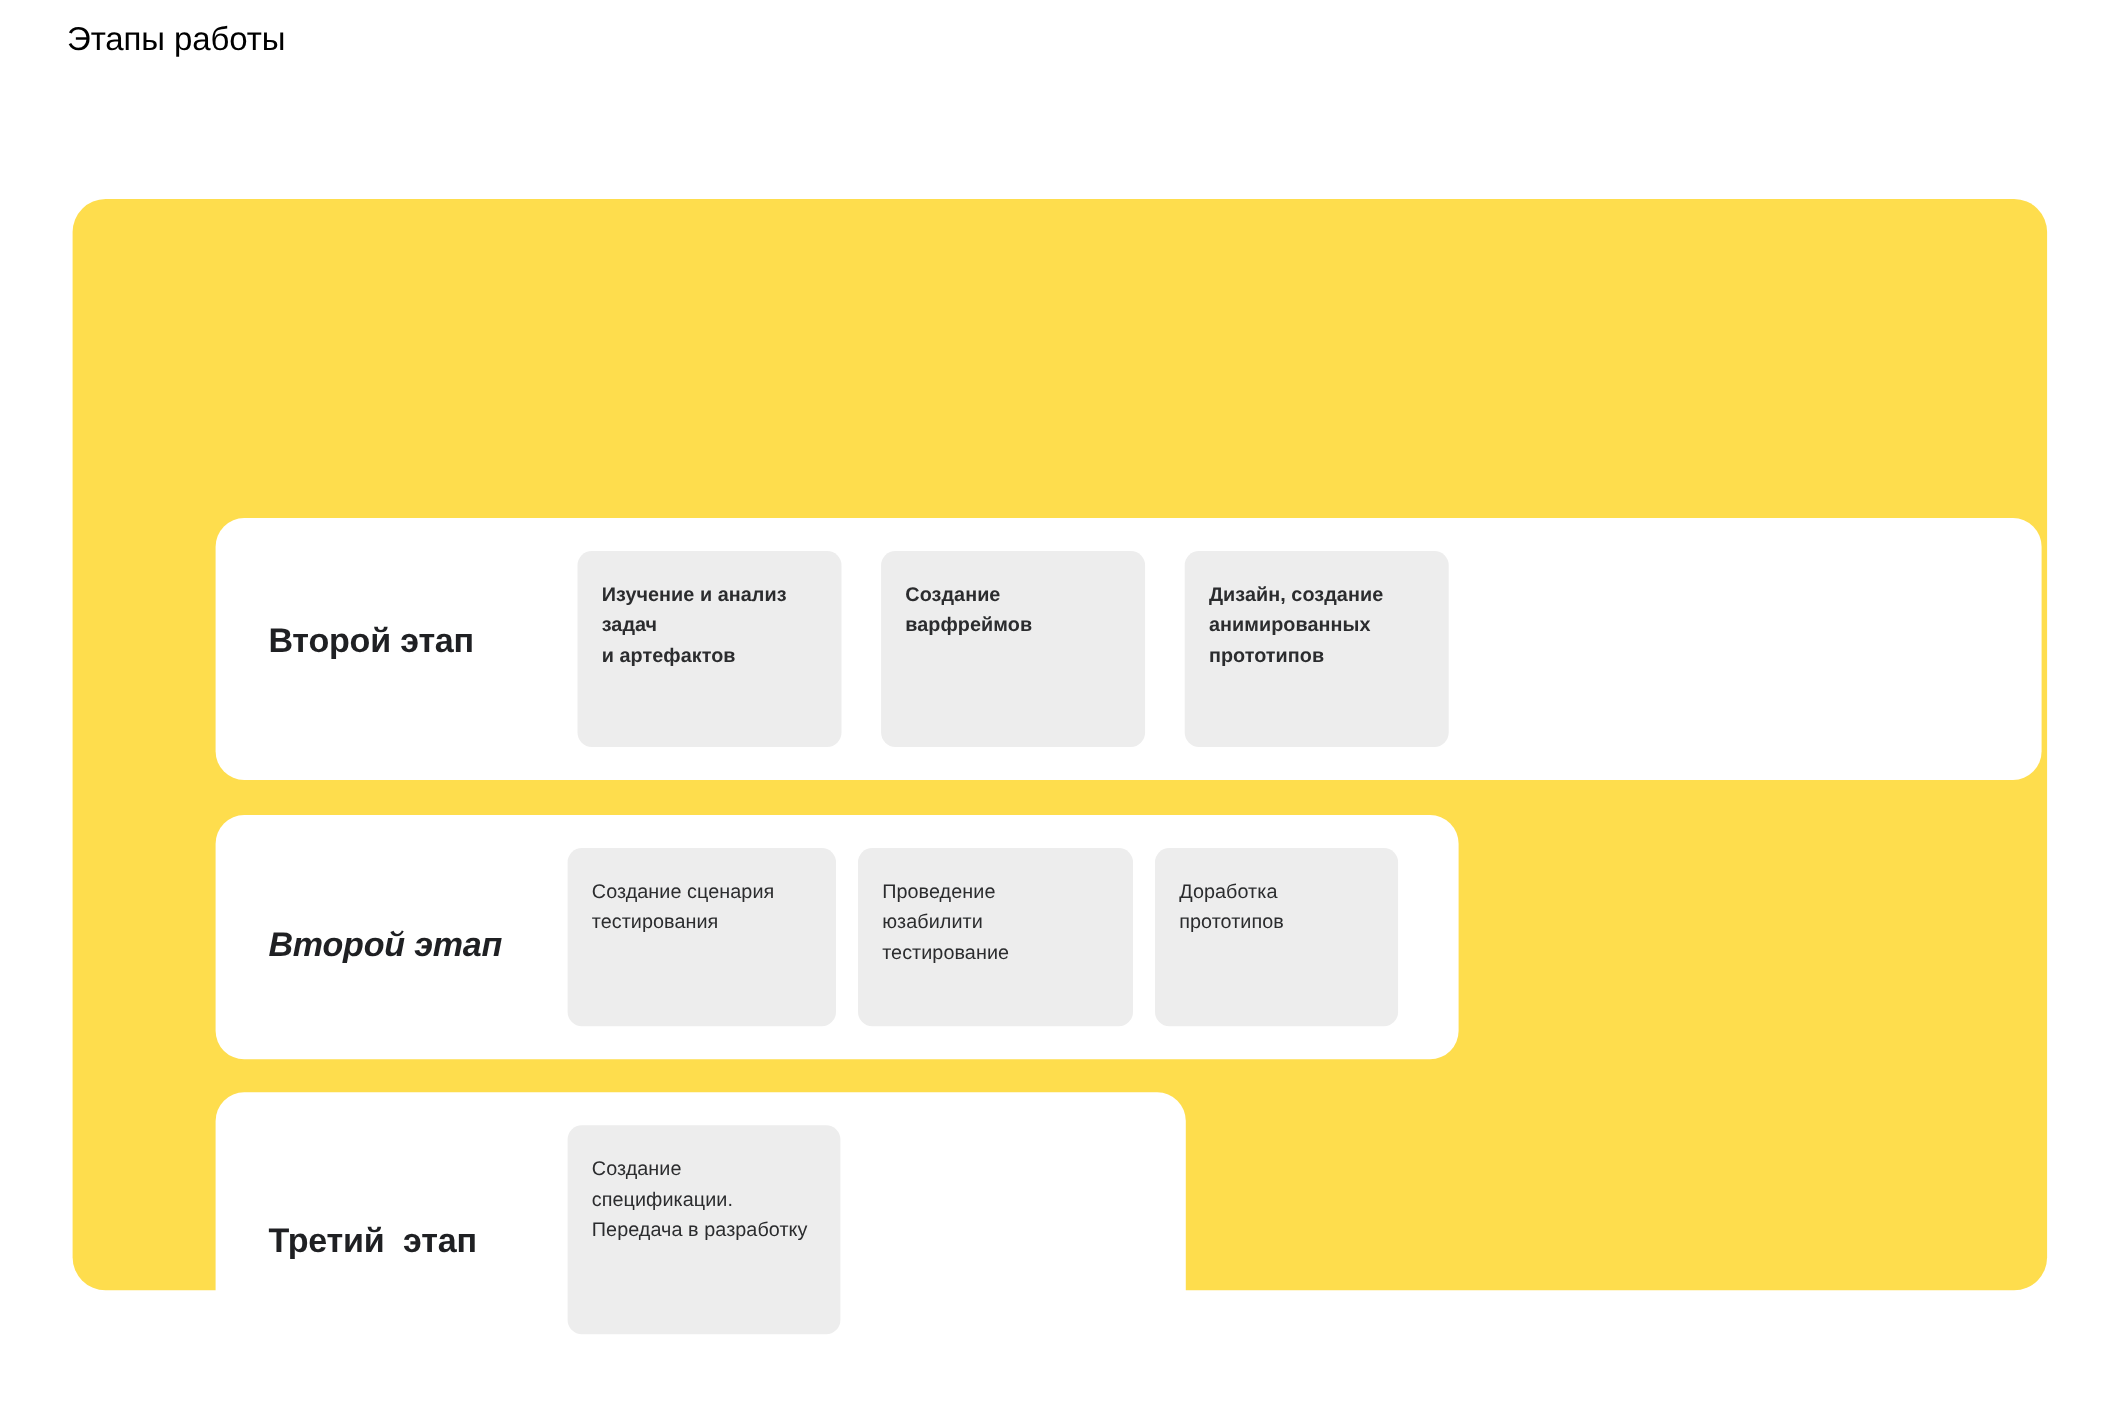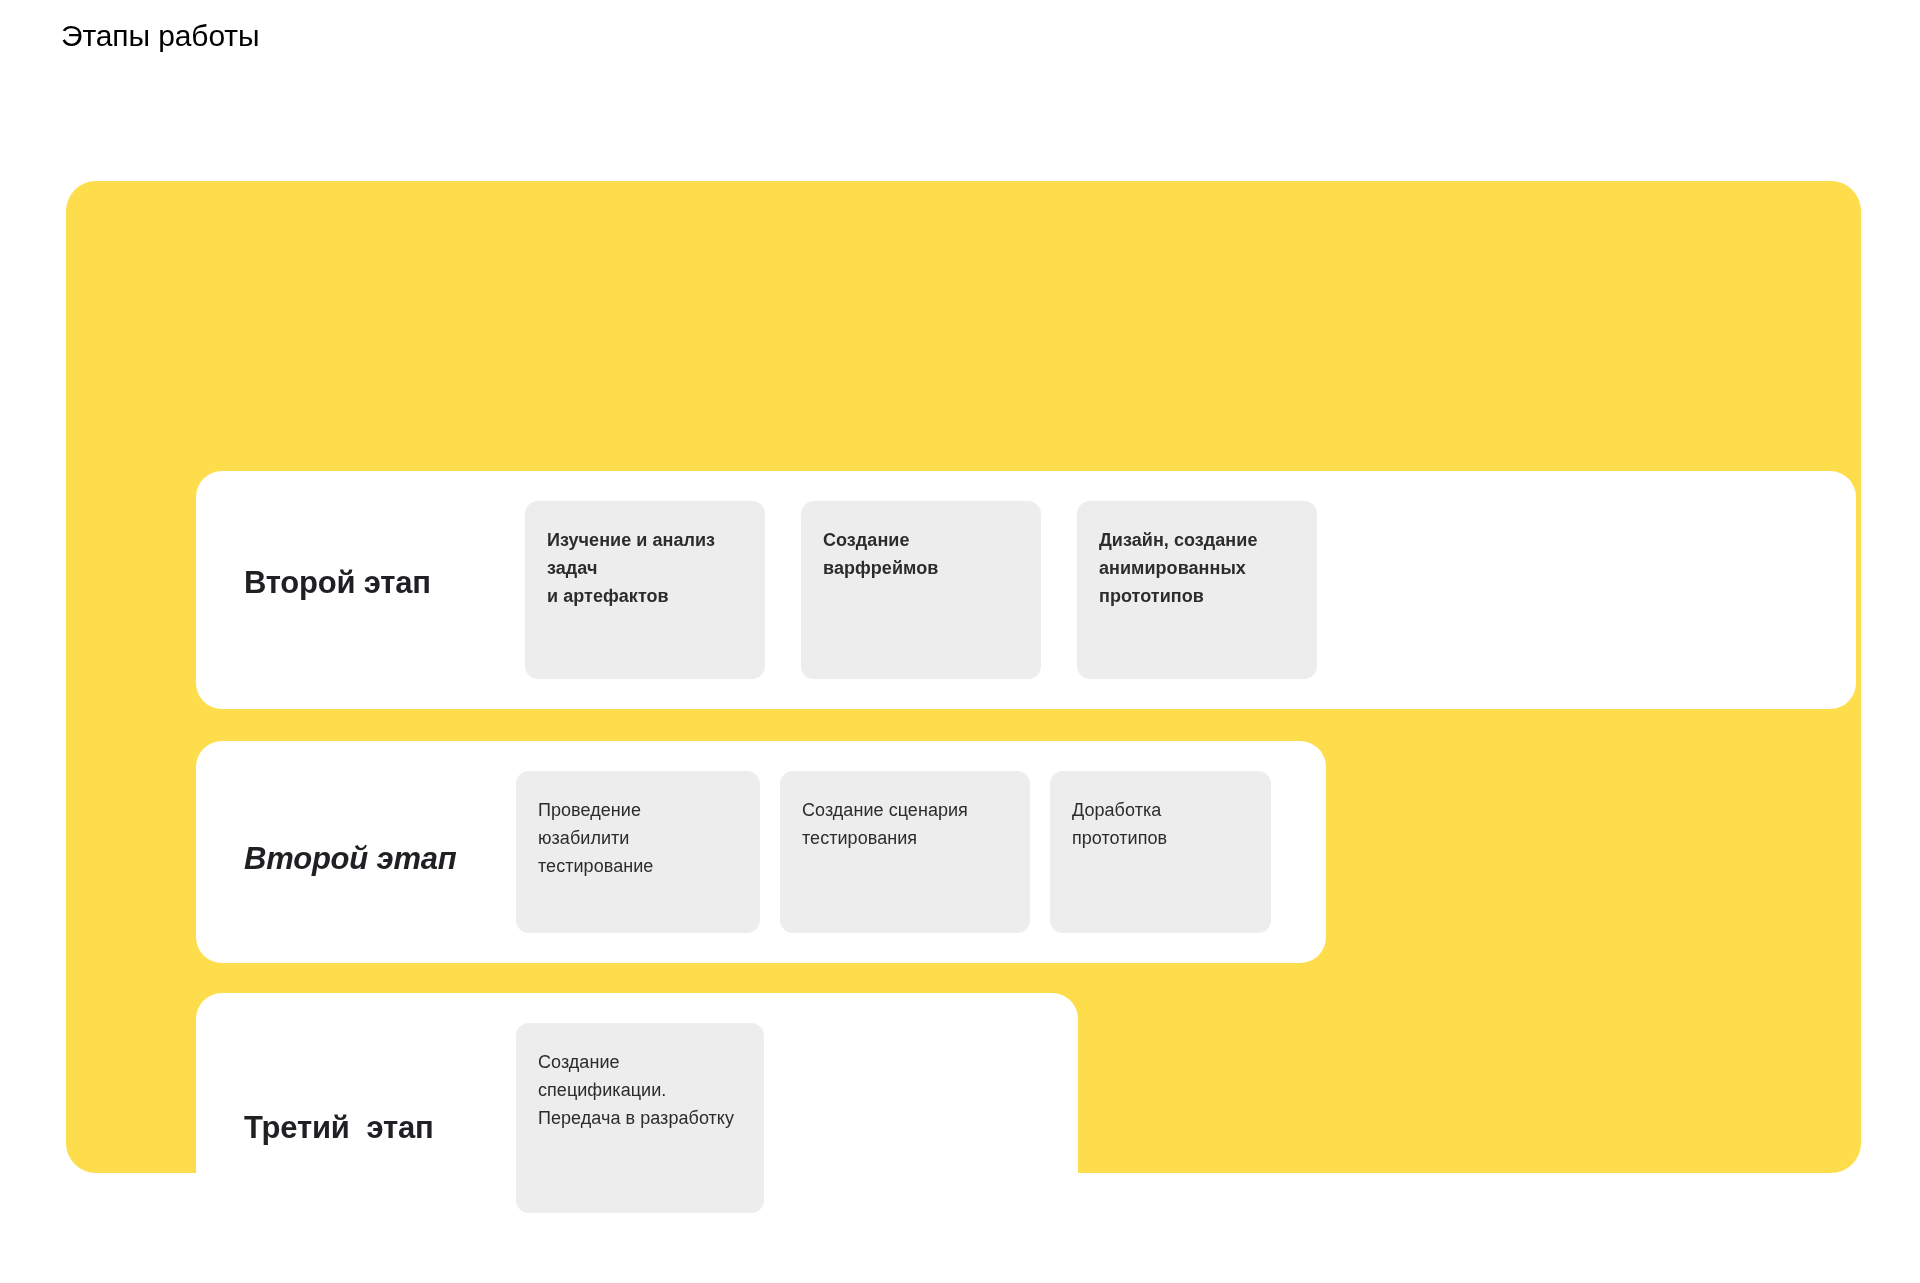--- a/index.html
+++ b/index.html
@@ -149,27 +149,27 @@
 анимированных
 прототипов</span>
         </div>
       </div>
     </div>
 
     <div class="stage-row stage-row--second">
       <div class="stage-title">Второй этап</div>
       <div class="task-strip">
         <div class="task-card">
+          <span class="task-card__text">Создание сценария
+тестирования</span>
+        </div>
+        <div class="task-card">
           <span class="task-card__text">Проведение
 юзабилити
 тестирование</span>
-        </div>
-        <div class="task-card">
-          <span class="task-card__text">Создание сценария
-тестирования</span>
         </div>
         <div class="task-card">
           <span class="task-card__text">Доработка
 прототипов</span>
         </div>
       </div>
     </div>
 
     <div class="stage-row stage-row--third">
       <div class="stage-title">Третий  этап</div>

